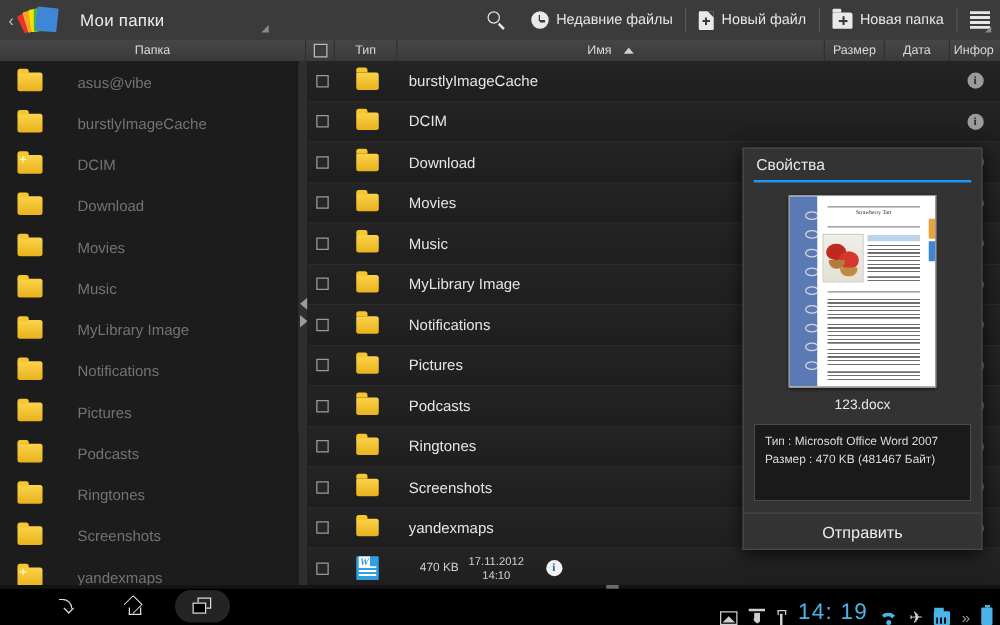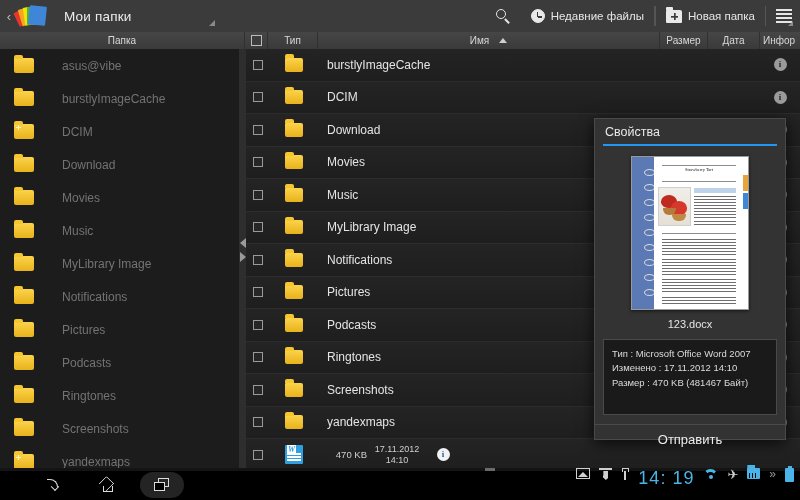--- a/index.html
+++ b/index.html
@@ -187,21 +187,21 @@
       border:1.8px solid #dcdcdc;border-bottom:none;transform:rotate(45deg);
       border-radius:2px 0 0 0;box-sizing:border-box;}
   .ic-home::after{content:"";position:absolute;left:3px;bottom:0;width:10px;height:6px;
       border:1.8px solid #dcdcdc;border-top:none;box-sizing:border-box;}
   .ic-recent{position:relative;width:16px;height:14px;}
   .ic-recent::before{content:"";position:absolute;left:4px;top:0;width:11px;height:9px;
       border:1.6px solid #dcdcdc;box-sizing:border-box;}
   .ic-recent::after{content:"";position:absolute;left:0;top:4px;width:11px;height:9px;
       border:1.6px solid #dcdcdc;background:#000;box-sizing:border-box;}
 
-  .sysright{position:absolute;right:6px;top:0;height:32px;display:flex;align-items:flex-start;}
+  .sysright{position:absolute;right:6px;top:0;height:32px;display:flex;align-items:flex-end;}
   .sysright>*{margin-left:9px;}
   .ic-photo{position:relative;width:14px;height:11px;border:1.4px solid #cfcfcf;box-sizing:border-box;}
   .ic-photo::after{content:"";position:absolute;left:1px;bottom:1px;width:0;height:0;
       border-left:5px solid transparent;border-right:5px solid transparent;border-bottom:5px solid #cfcfcf;}
   .ic-dl{position:relative;width:13px;height:13px;}
   .ic-dl::before{content:"";position:absolute;left:0;top:0;width:13px;height:1.6px;background:#cfcfcf;}
   .ic-dl::after{content:"";position:absolute;left:4px;top:3px;width:5px;height:9px;
       background:#cfcfcf;clip-path:polygon(0 0,100% 0,100% 50%,150% 50%,50% 100%,-50% 50%,0 50%);}
   .ic-usb{position:relative;width:8px;height:12px;}
   .ic-usb::before{content:"";position:absolute;left:3px;top:3px;width:1.6px;height:9px;background:#cfcfcf;}
@@ -243,20 +243,24 @@
     <div class="topbar-spacer"></div>
 
     <div class="tb-btn">
       <span class="ic ic-search"></span>
     </div>
     <div class="tb-btn">
       <span class="ic ic-clock"></span>
       <span class="tb-label">Недавние файлы</span>
     </div>
     <div class="tb-sep"></div>
+    <div class="tb-btn">
+      <span class="ic ic-newfile"></span>
+      <span class="tb-label">Новый файл</span>
+    </div>
     <div class="tb-sep"></div>
     <div class="tb-btn">
       <span class="ic ic-newfolder"></span>
       <span class="tb-label">Новая папка</span>
     </div>
     <div class="tb-sep"></div>
     <div class="tb-btn" style="padding-right:8px;">
       <span class="ic ic-menu"></span>
     </div>
   </div>
@@ -582,21 +586,20 @@
           <div class="th-txt" style="left:8px;top:122px;right:12px;height:14px"></div>
           <div class="th-txt" style="left:8px;top:140px;right:12px;height:8px"></div>
         </div>
       </div>
     </div>
 
     <div class="dlg-fname">123.docx</div>
 
     <div class="dlg-props">
       <div>Тип : Microsoft Office Word 2007</div>
-      <div>Изменено : 17.11.2012 14:10</div>
       <div>Размер : 470 KB  (481467 Байт)</div>
     </div>
 
     <div class="dlg-send">Отправить</div>
   </div>
 
   <div class="sysbar">
     <div class="sys-hair">
         <i></i>
       </div>

